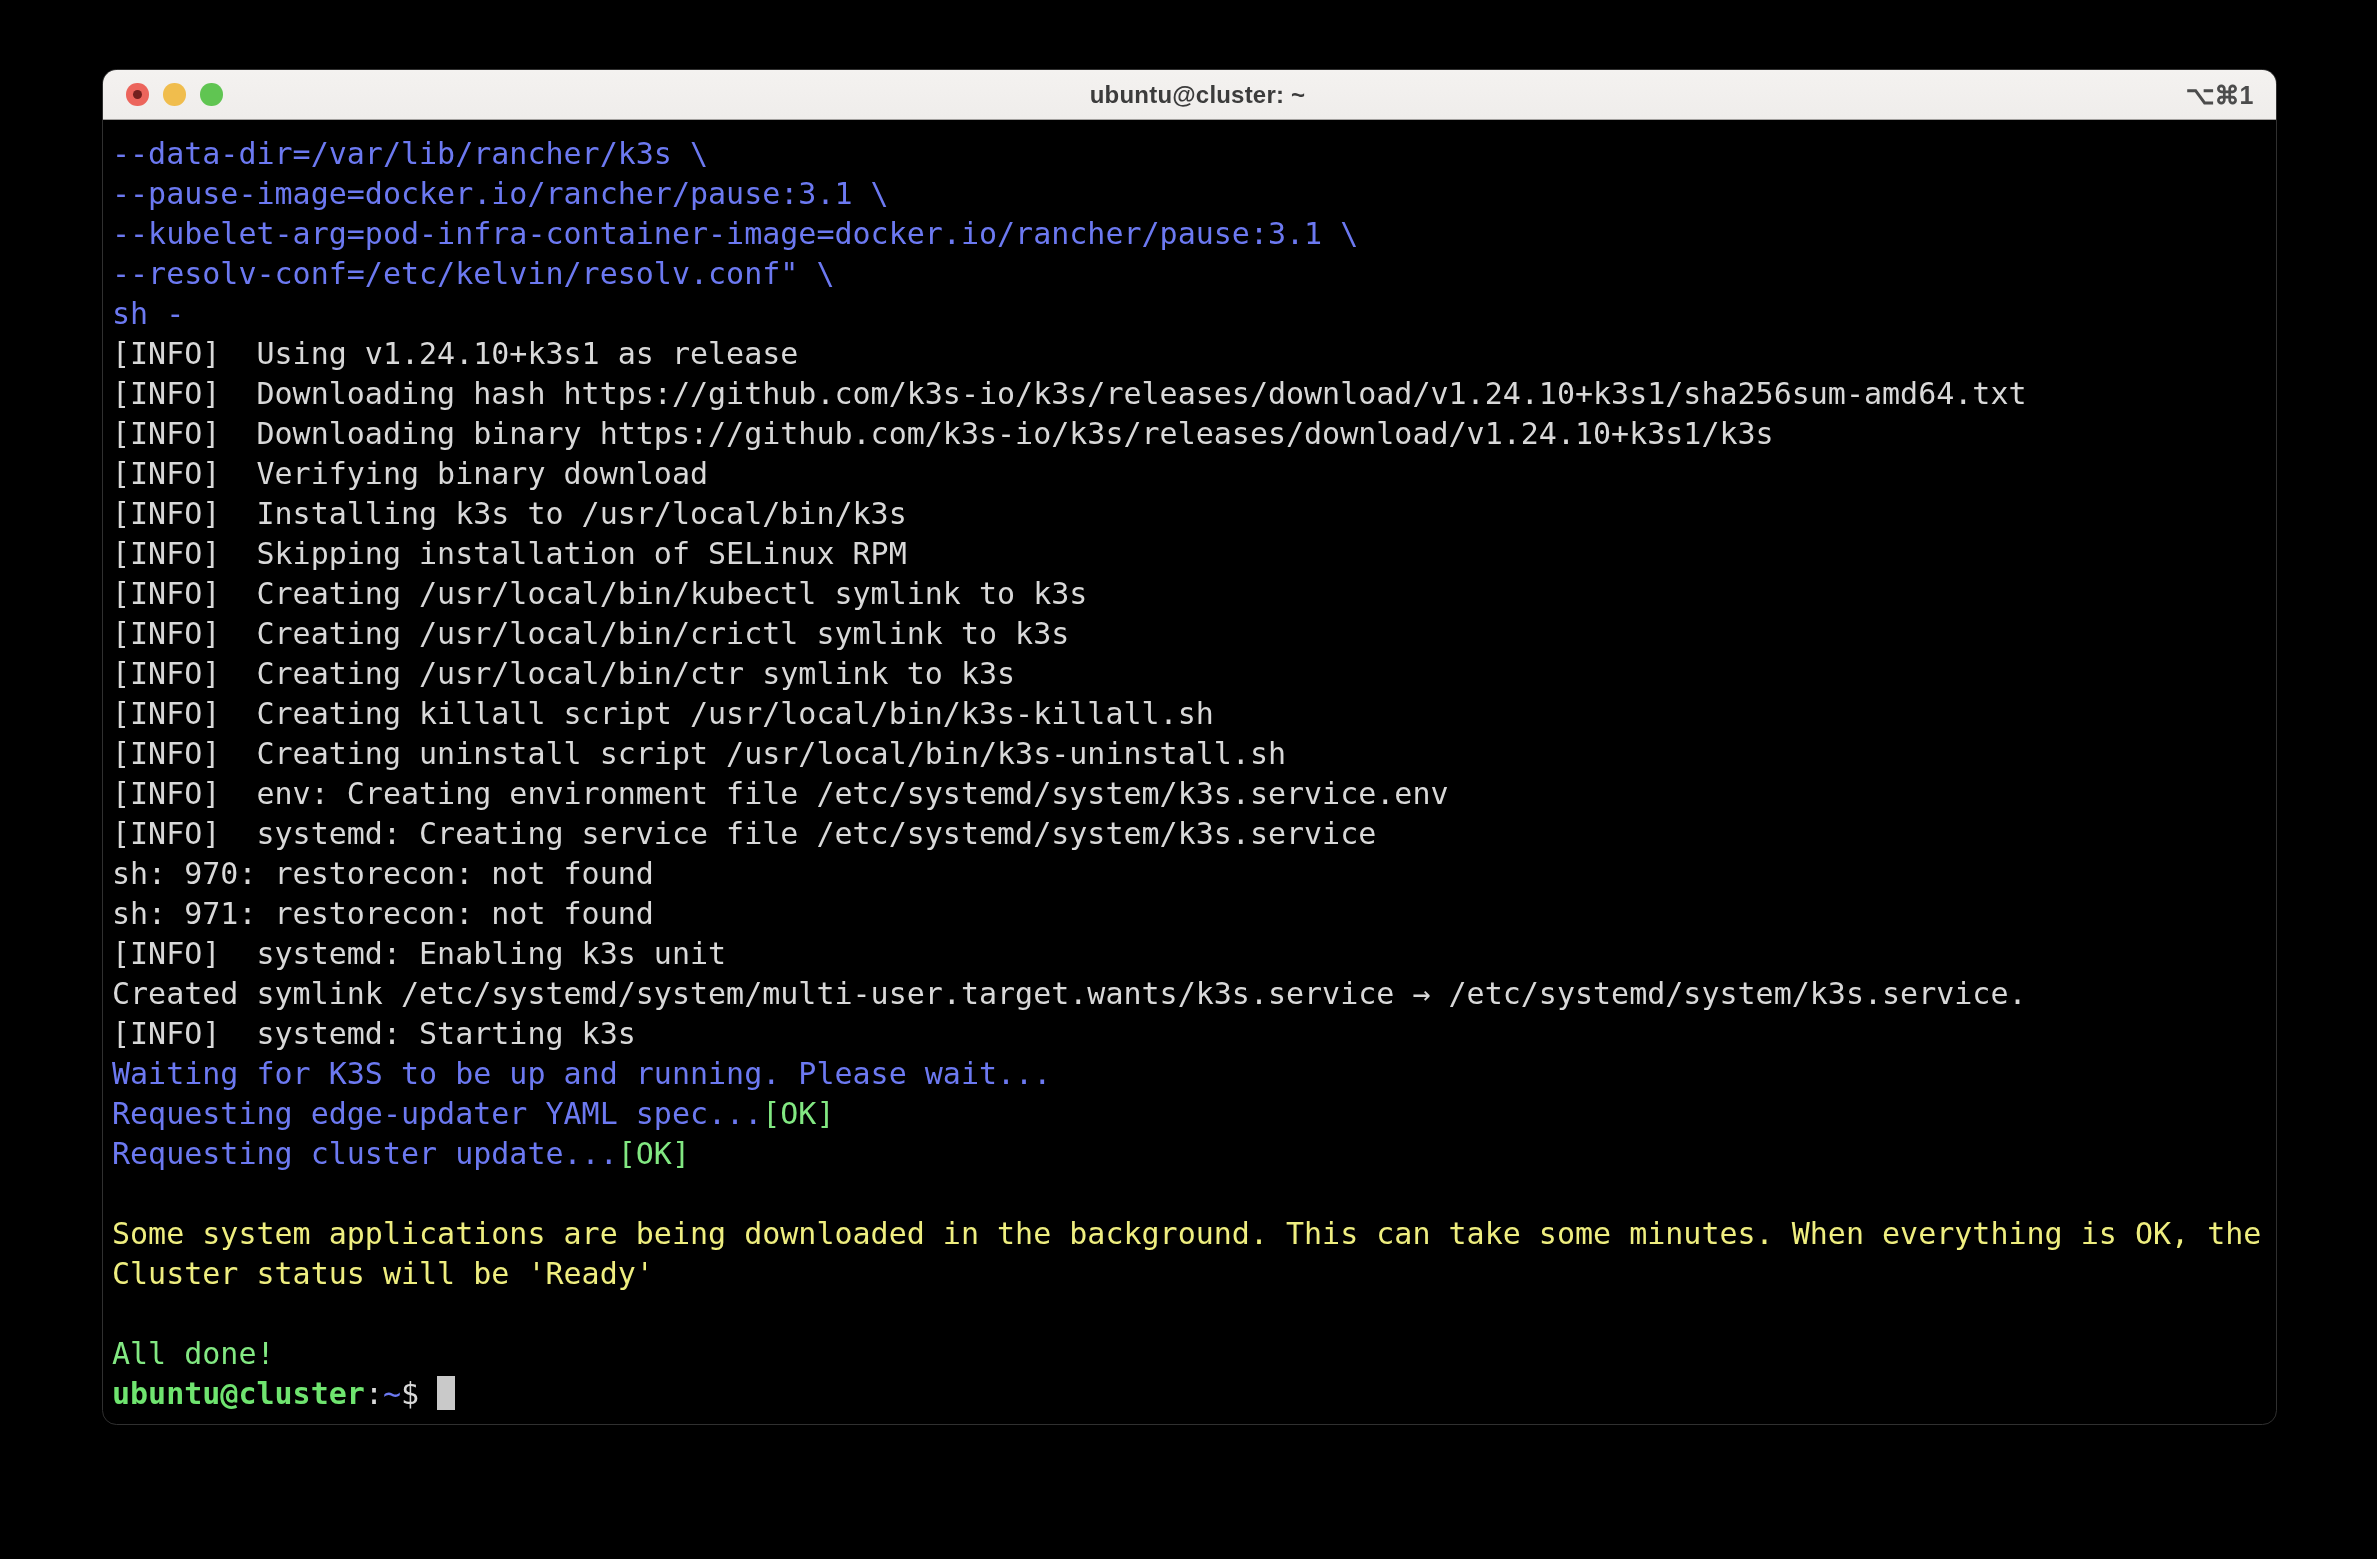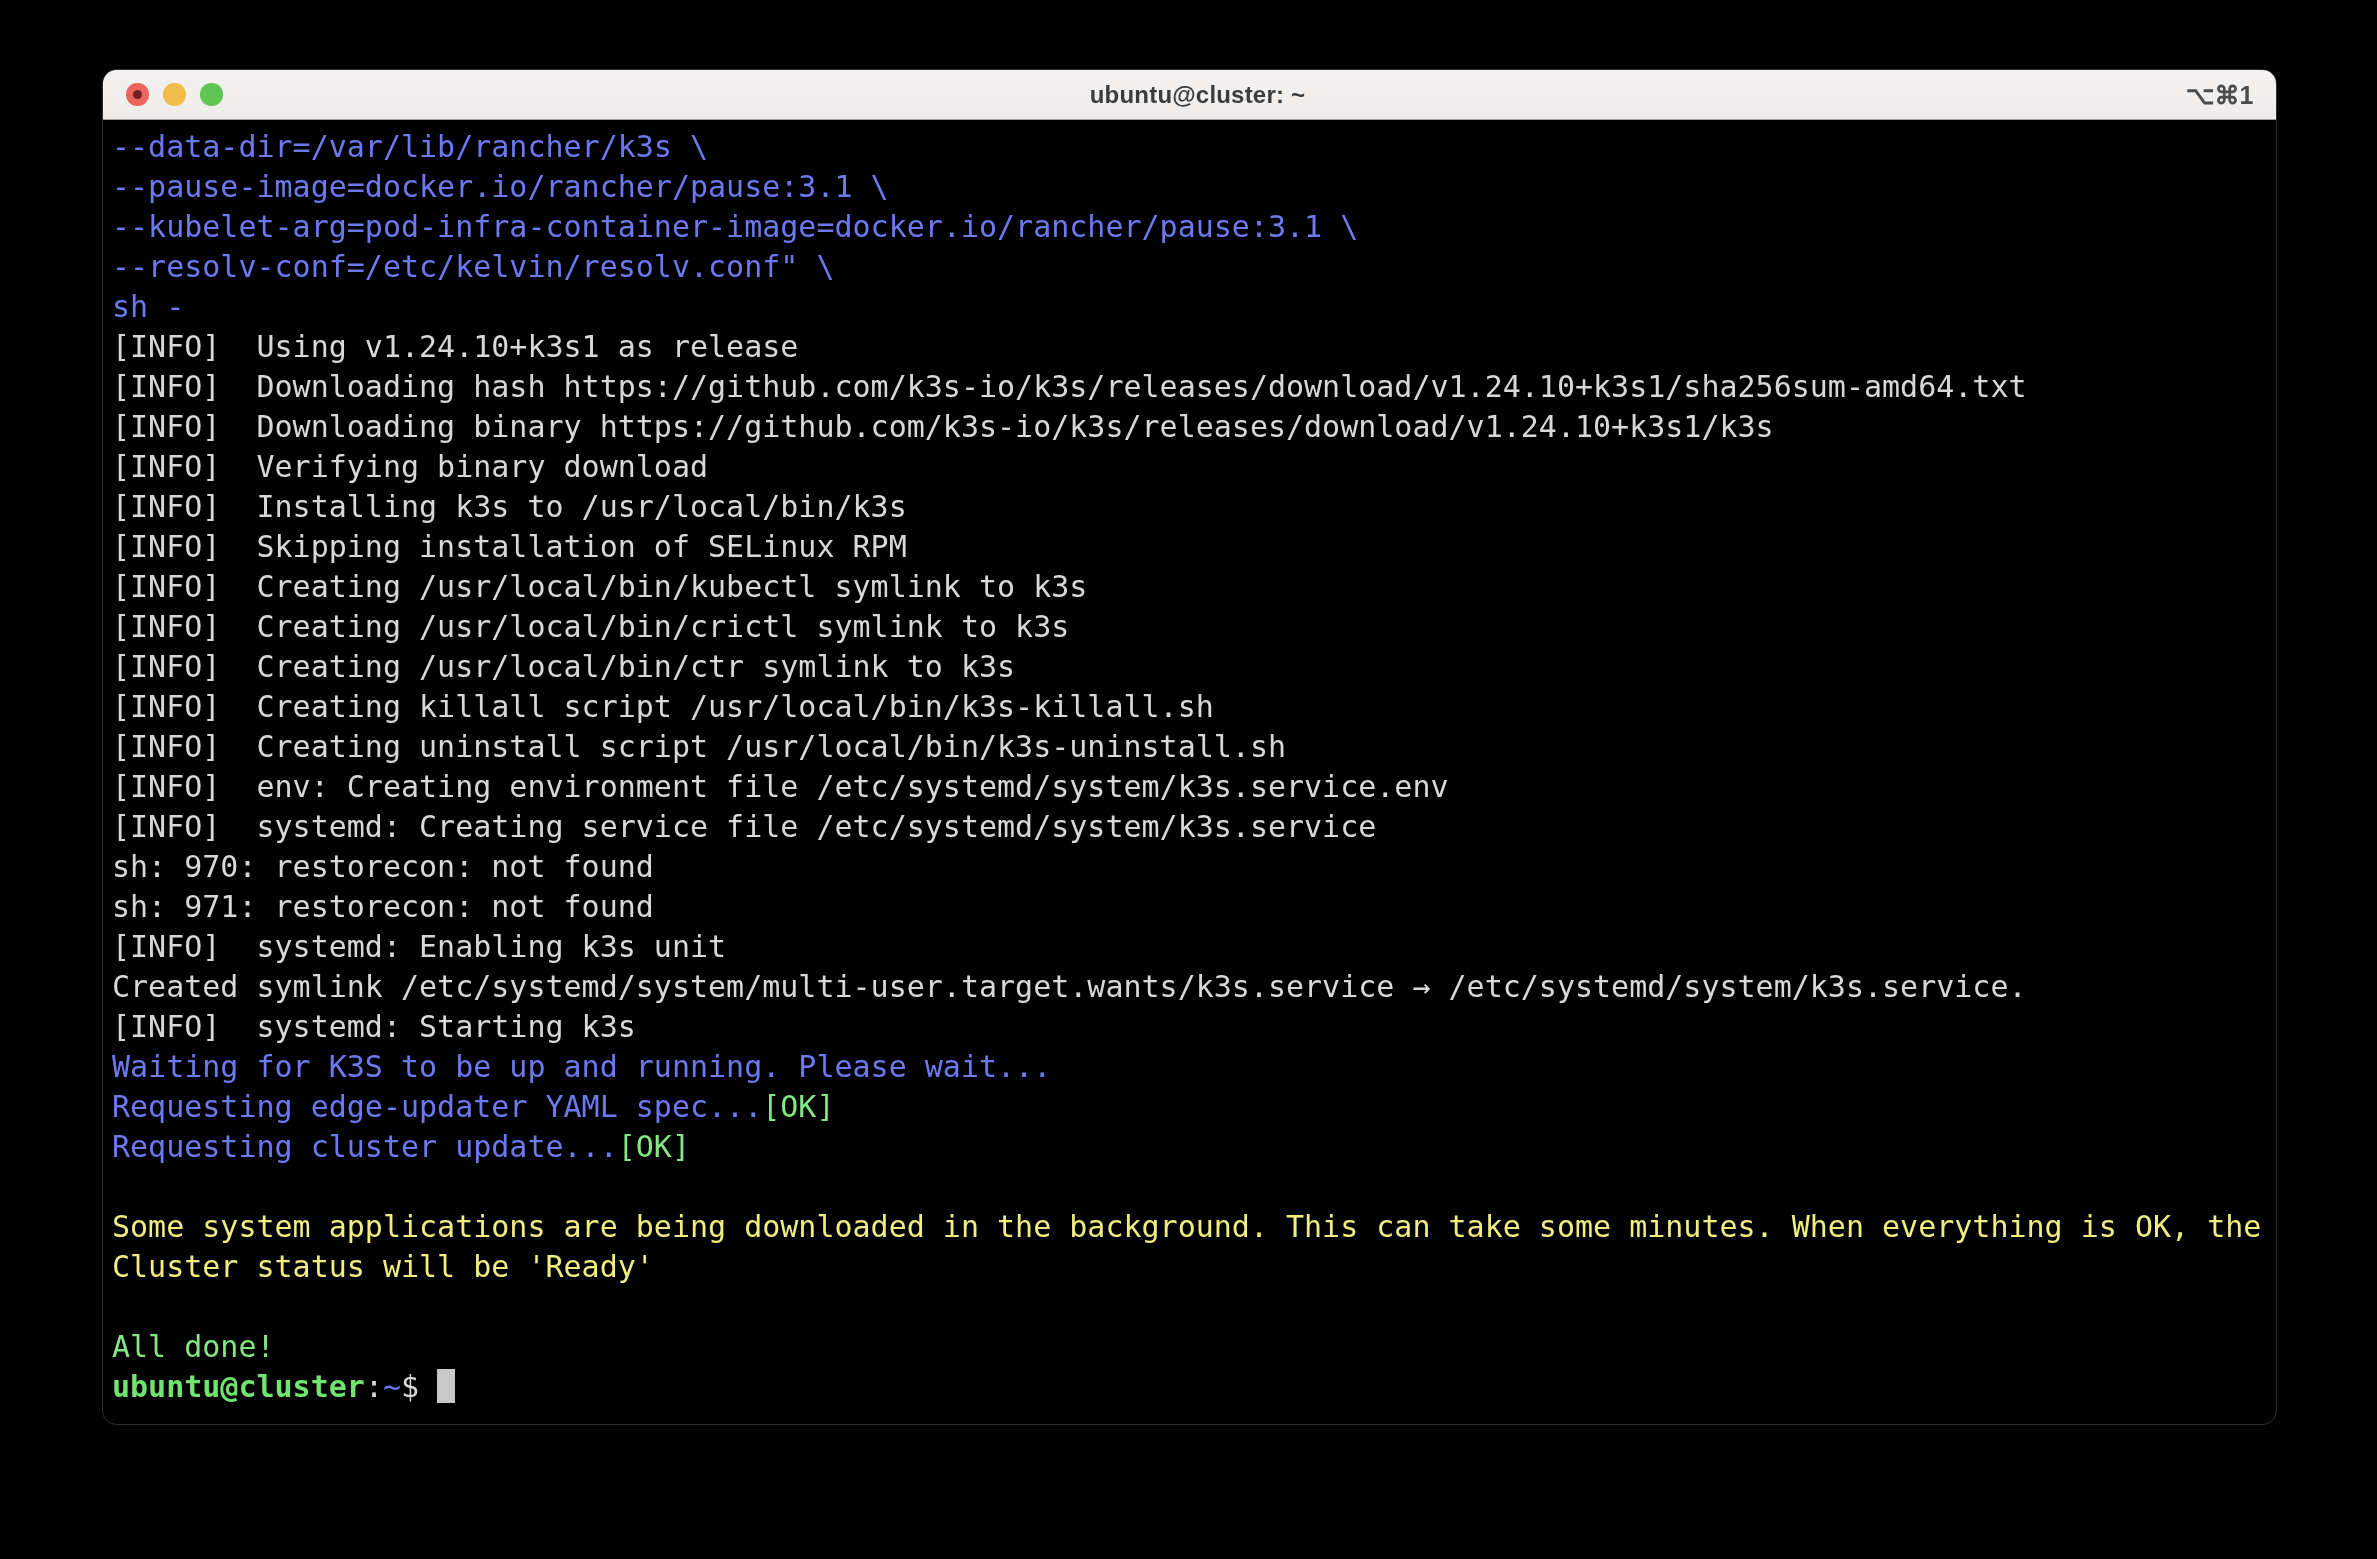--- a/index.html
+++ b/index.html
@@ -34,21 +34,21 @@
     color:var(--title_text,#3c3c3c);
     letter-spacing:0.2px;
   }
   .shortcut{
     position:absolute; right:22.5px; top:0; height:50px;
     display:flex; align-items:center;
     font:600 25px "Liberation Sans", sans-serif;
     color:var(--shortcut_text,#4c4c4c);
   }
   .terminal{
-    padding:7px 9px;
+    padding:14px 9px;
     font-family:"DejaVu Sans Mono", monospace;
     font-size:30px;
     line-height:40px;
     white-space:pre;
     color:var(--white,#d8d8d8);
   }
   .t-line{ height:40px; }
   .cursor{
     display:inline-block; width:18px; height:34px;
     background:var(--cursor,#c9c9c9);

